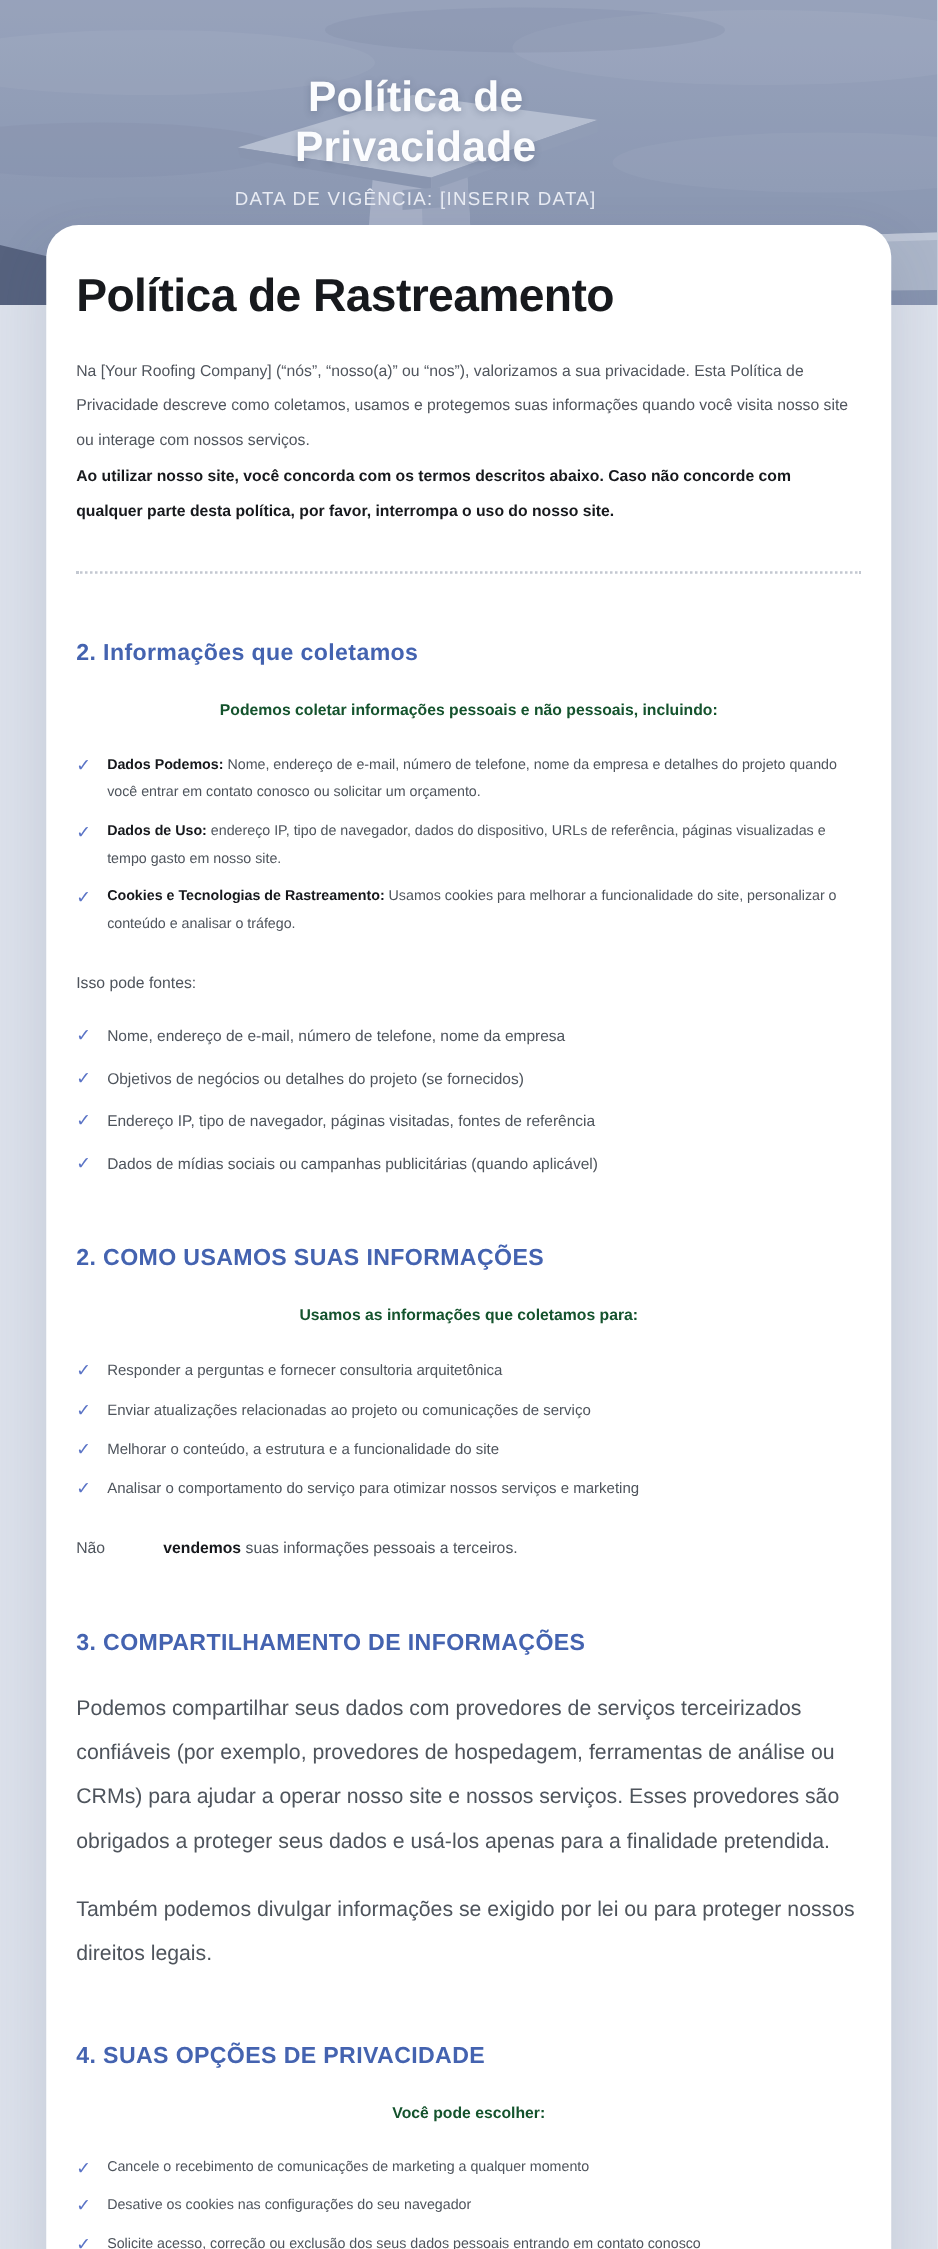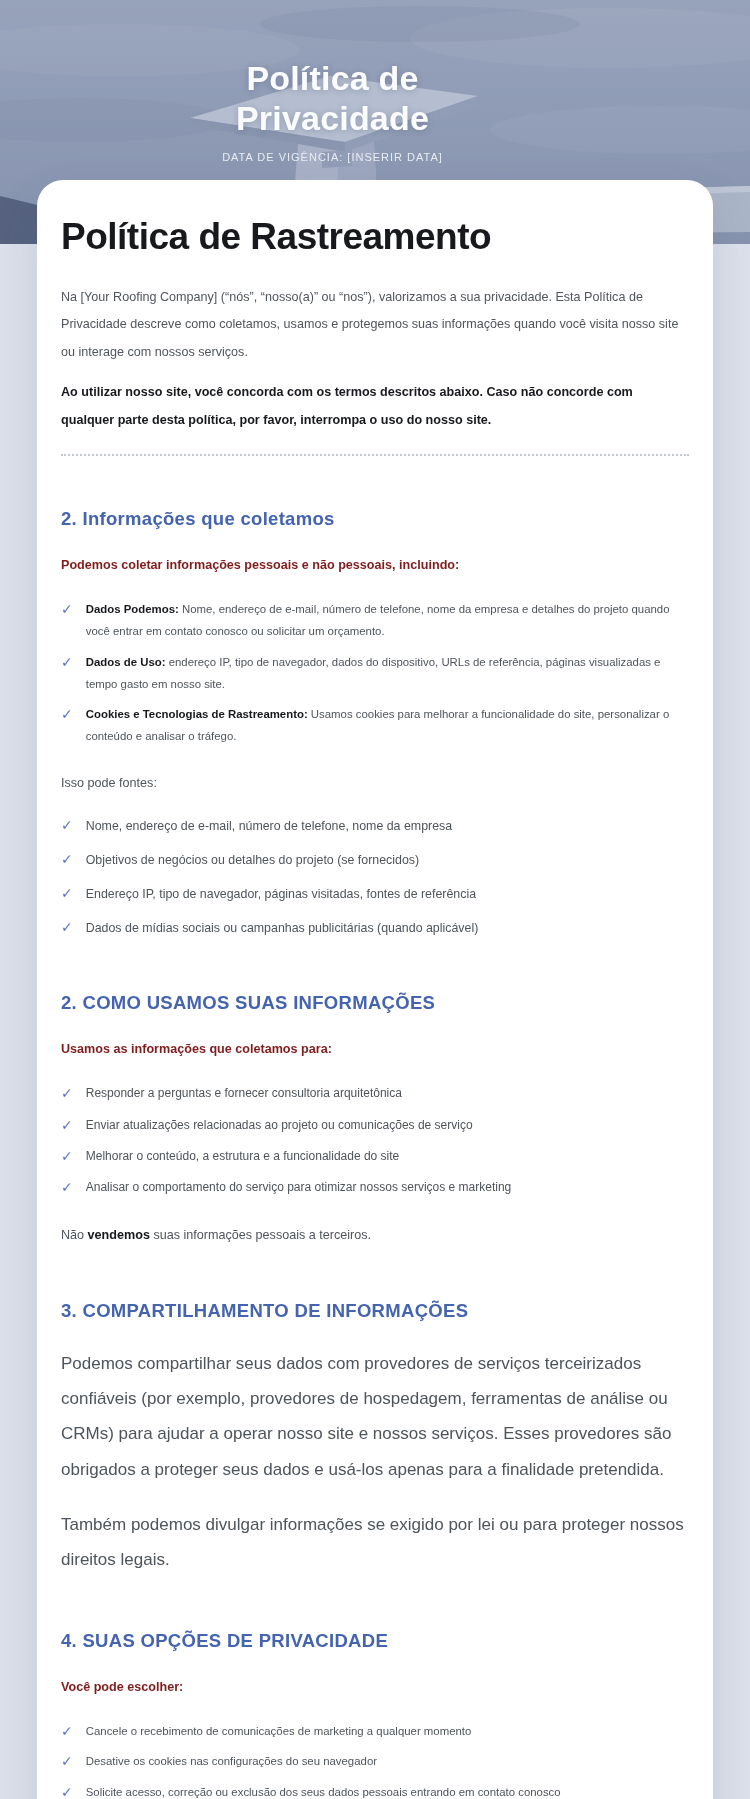--- a/index.html
+++ b/index.html
@@ -16,46 +16,46 @@
     position:absolute; top:0; left:0; right:0; height:100%;
     display:flex; flex-direction:column; align-items:center;
     padding-top:58px; padding-right:85px;
   }
   .hero-title {
     color:#fbfcfe; font-size:34px; line-height:1.18; font-weight:600;
     text-align:center; letter-spacing:.2px;
     text-shadow:0 1px 6px rgba(40,50,80,.25);
   }
   .hero-date {
-    margin-top:13px; color:#e9ecf4; font-size:11px; letter-spacing:1px;
+    margin-top:13px; color:#e9ecf4; font-size:15px; letter-spacing:1px;
     font-weight:500; text-align:right;
   }
   
   .card {
     position:relative; width:676px; margin:-64px auto 38px auto;
     background:#ffffff; border-radius:26px;
     box-shadow:0 20px 45px rgba(70,82,110,.16);
     padding:28px 24px 42px 24px;
   }
   .card-title {
     color:#17191d; font-size:37px; font-weight:700; letter-spacing:-.5px;
     margin:8px 0 26px 0;
   }
-  .intro { font-size:12.6px; line-height:2.18; color:#50555d; margin-bottom:13px; }
-  .intro-bold { font-size:12.6px; line-height:2.18; color:#17191d; font-weight:700; margin-bottom:20px; }
+  .intro { font-size:12.6px; line-height:2.18; color:#50555d; margin-bottom:2px; }
+  .intro-bold { font-size:12.6px; line-height:2.18; color:#17191d; font-weight:700; margin-bottom:34px; }
   .dotted-divider { border:none; border-top:2px dotted #c3c8d1; height:0; margin:4px 0 0 0; }
   
   .policy-section h2 {
     color:#4463b0; font-size:18.5px; font-weight:600; letter-spacing:.3px;
     margin:52px 0 24px 0;
   }
   .policy-section p.body-para { font-size:17px; line-height:2.08; margin:0 0 20px 0; color:#4e545c; }
-  .policy-section p.lead-para { font-size:12.6px; line-height:1.9; margin:0 0 20px 0; color:#7f1d1d; font-weight:700; }
+  .policy-section p.lead-para { font-size:12.6px; line-height:1.9; margin:0 0 20px 0; color:#14532d; font-weight:700;text-align:center; }
   .policy-section p.plain-para { font-size:12.6px; line-height:1.9; margin:24px 0 18px 0; color:#4e545c; }
-  .rich b { color:#16181c; font-weight:700; }
+  .rich b { color:#16181c; font-weight:700;margin-left:43px; }
   ul.checklist { list-style:none; margin:0 0 14px 0; padding:0; }
   ul.checklist li { display:flex; gap:13px; align-items:flex-start; margin-bottom:8px; }
   ul.checklist .check { color:#5b74c6; font-weight:700; font-size:14px; line-height:1.6; flex:0 0 auto; }
   ul.checklist .item-text { line-height:1.95; }
   ul.checklist .item-text b { color:#16181c; font-weight:700; }
   ul.checklist.sm { font-size:11.4px; }
   ul.checklist.rg { font-size:12px; }
   ul.checklist.md { font-size:12.4px; }
   ul.checklist.md li { margin-bottom:10px; }
 </style>

